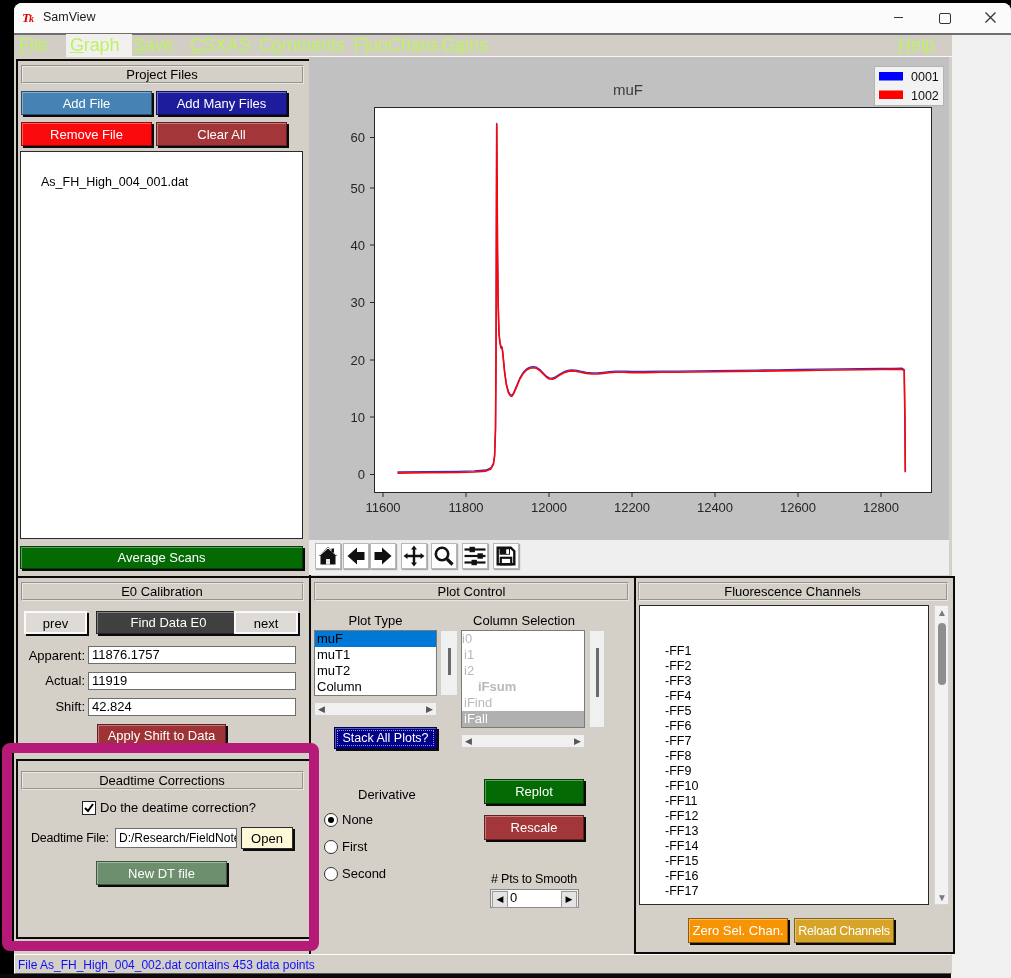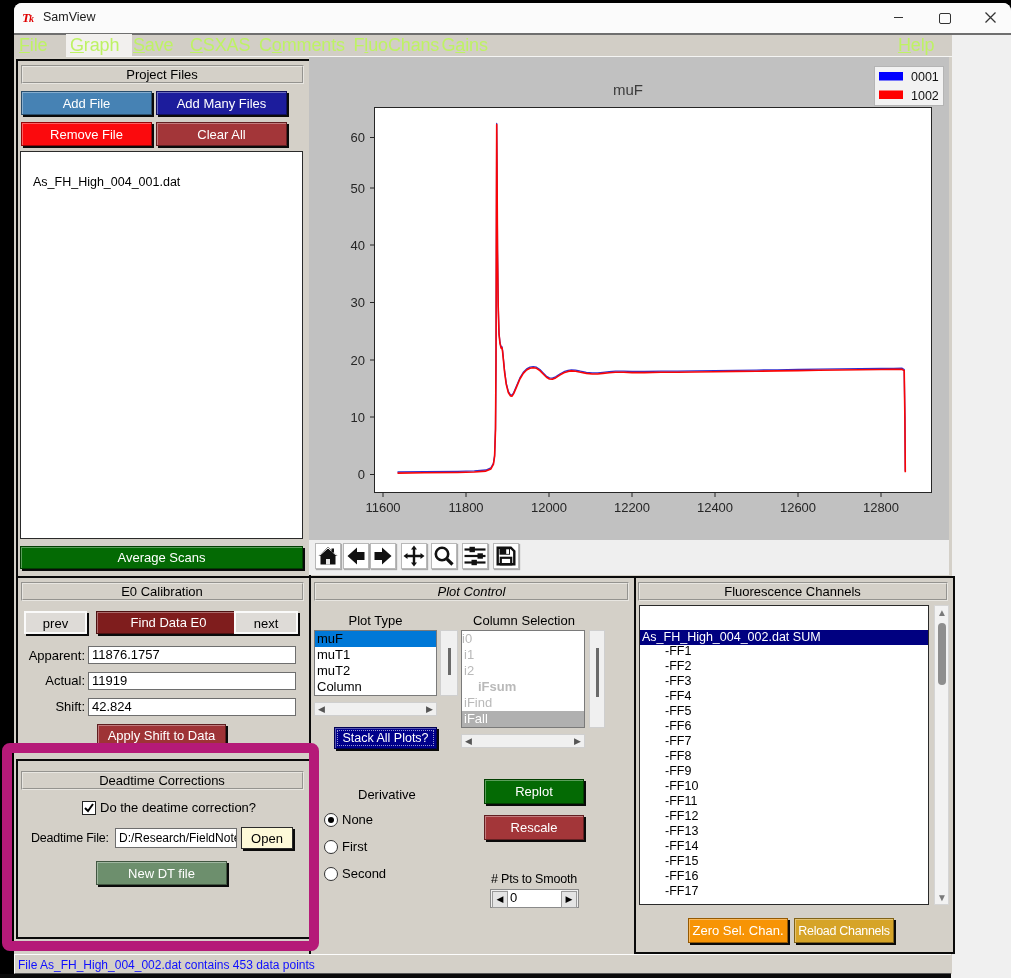--- a/index.html
+++ b/index.html
@@ -64,28 +64,28 @@
 <div class="abs mainbg"></div>
 
 <div class="frame" style="left:16px;top:59px;width:291px;height:515px;"></div>
 <div class="glabel" style="left:20.5px;top:64.5px;width:279px;height:15px;line-height:15px;">Project Files</div>
 <div class="btn" style="left:21px;top:91px;width:131px;height:24px;line-height:23px;background:#4682b4;">Add File</div>
 <div class="btn" style="left:156px;top:91px;width:131px;height:24px;line-height:23px;background:#1c1c9c;">Add Many Files</div>
 <div class="btn" style="left:21px;top:121.5px;width:131px;height:24px;line-height:23px;background:#fb0a0d;">Remove File</div>
 <div class="btn" style="left:156px;top:121.5px;width:131px;height:24px;line-height:23px;background:#a33639;">Clear All</div>
 <div class="lb" style="left:20px;top:151px;width:283px;height:388px;font-size:12.5px;">
   <div style="height:23px;"></div>
-  <div style="height:15px;line-height:15px;padding-left:12px;">As_FH_High_004_001.dat</div>
+  <div style="height:15px;line-height:15px;padding-left:20px;">As_FH_High_004_001.dat</div>
 </div>
 <div class="btn" style="left:20px;top:546px;width:283px;height:23px;line-height:22px;background:#046a04;">Average Scans</div>
 
 <div class="frame" style="left:16px;top:576px;width:291px;height:170px;"></div>
 <div class="glabel" style="left:20.5px;top:582px;width:279px;height:15px;line-height:15px;">E0 Calibration</div>
 <div class="gbtn" style="left:24px;top:610.5px;width:63px;height:23px;line-height:22px;">prev</div>
-<div class="btn" style="left:96px;top:610.5px;width:145px;height:23px;line-height:22px;background:#7f1d1d;">Find Data E0</div>
+<div class="btn" style="left:96px;top:610.5px;width:145px;height:23px;line-height:22px;background:#404040;">Find Data E0</div>
 <div class="gbtn" style="left:234px;top:610.5px;width:64px;height:23px;line-height:22px;">next</div>
 <div class="abs" style="left:0;top:648px;width:85px;text-align:right;font-size:13px;">Apparent:</div>
 <div class="entry" style="left:88px;top:646px;width:208px;height:18px;line-height:16px;">11876.1757</div>
 <div class="abs" style="left:0;top:673px;width:85px;text-align:right;font-size:13px;">Actual:</div>
 <div class="entry" style="left:88px;top:671.5px;width:208px;height:18px;line-height:16px;">11919</div>
 <div class="abs" style="left:0;top:699px;width:85px;text-align:right;font-size:13px;">Shift:</div>
 <div class="entry" style="left:88px;top:697.5px;width:208px;height:18px;line-height:16px;">42.824</div>
 <div class="btn" style="left:97px;top:723.5px;width:129px;height:23px;line-height:22px;background:#9e3336;">Apply Shift to Data</div>
 
 <div class="frame" style="left:16px;top:759px;width:291px;height:176px;"></div>
@@ -204,21 +204,21 @@
     <svg width="24" height="24" viewBox="0 0 24 24">
         <path fill="none" stroke="#111" stroke-width="2.4" d="M3.7 3.7 H16.8 L20.3 7.2 V20.3 H3.7 Z"></path>
         <path fill="#111" d="M5.5 4.8 H16 V10.7 H5.5 Z"></path>
         <rect x="12.2" y="5.3" width="2.8" height="4.6" fill="#fff"></rect>
         <rect x="6.8" y="13.8" width="10.4" height="6.5" fill="none" stroke="#111" stroke-width="2.2"></rect>
       </svg>
   </div>
 </div>
 
 <div class="frame" style="left:308.5px;top:576px;width:323px;height:379px;"></div>
-<div class="glabel" style="left:314px;top:582px;width:311px;height:15px;line-height:15px;font-style:italic;">Plot Control</div>
+<div class="glabel" style="left:314px;top:582px;width:311px;height:15px;line-height:15px;">Plot Control</div>
 <div class="abs" style="left:314px;top:613px;width:123px;text-align:center;font-size:13px;">Plot Type</div>
 <div class="abs" style="left:460px;top:613px;width:128px;text-align:center;font-size:13px;">Column Selection</div>
 <div class="lb" style="left:314px;top:630px;width:123px;height:66px;font-size:13px;border-width:1px;border-color:#7a7a7a;">
   <div style="height:16px;line-height:16px;padding-left:2px;background:#0078d7;color:#000;">muF</div>
   <div style="height:16px;line-height:16px;padding-left:2px;">muT1</div>
   <div style="height:16px;line-height:16px;padding-left:2px;">muT2</div>
   <div style="height:16px;line-height:16px;padding-left:2px;">Column</div>
 </div>
 <div class="abs" style="left:440px;top:630px;width:18px;height:66px;background:#f0f0f0;border:1px solid #cfcfcf;box-sizing:border-box;">
   <div class="abs" style="left:7px;top:17px;width:3px;height:27px;background:#6a6a6a;"></div>
@@ -258,21 +258,20 @@
 <div class="abs" style="left:490px;top:889px;width:89px;height:19px;background:#f0f0f0;border:1px solid #8a8a8a;box-sizing:border-box;">
   <div class="abs" style="left:1px;top:1px;width:14px;height:15px;background:#e4e4e4;border:1px solid #9a9a9a;font-size:9px;line-height:15px;text-align:center;">◀</div>
   <div class="abs" style="left:17px;top:0px;width:52px;height:17px;background:#fff;font-size:13px;padding-left:2px;">0</div>
   <div class="abs" style="right:1px;top:1px;width:14px;height:15px;background:#e4e4e4;border:1px solid #9a9a9a;font-size:9px;line-height:15px;text-align:center;">▶</div>
 </div>
 
 <div class="frame" style="left:633.5px;top:576px;width:317.5px;height:374px;"></div>
 <div class="glabel" style="left:637.5px;top:582px;width:306px;height:15px;line-height:15px;">Fluorescence Channels</div>
 <div class="lb" style="left:639px;top:605px;width:290px;height:300px;font-size:12.5px;overflow:hidden;">
   <div style="height:24px;"></div>
-  <div class="sel" style="height:15px;line-height:15px;padding-left:2px;">As_FH_High_004_002.dat SUM</div>
 </div>
 <div id="fflist" class="abs" style="left:639px;top:644px;width:250px;font-size:12.5px;">
     <div style="height:15px;line-height:15px;padding-left:26px;">-FF1</div>
     <div style="height:15px;line-height:15px;padding-left:26px;">-FF2</div>
     <div style="height:15px;line-height:15px;padding-left:26px;">-FF3</div>
     <div style="height:15px;line-height:15px;padding-left:26px;">-FF4</div>
     <div style="height:15px;line-height:15px;padding-left:26px;">-FF5</div>
     <div style="height:15px;line-height:15px;padding-left:26px;">-FF6</div>
     <div style="height:15px;line-height:15px;padding-left:26px;">-FF7</div>
     <div style="height:15px;line-height:15px;padding-left:26px;">-FF8</div>

